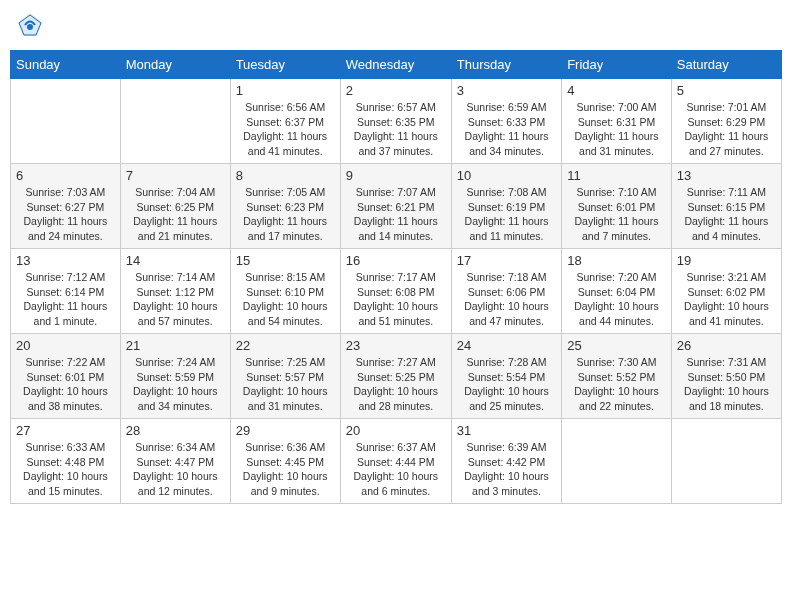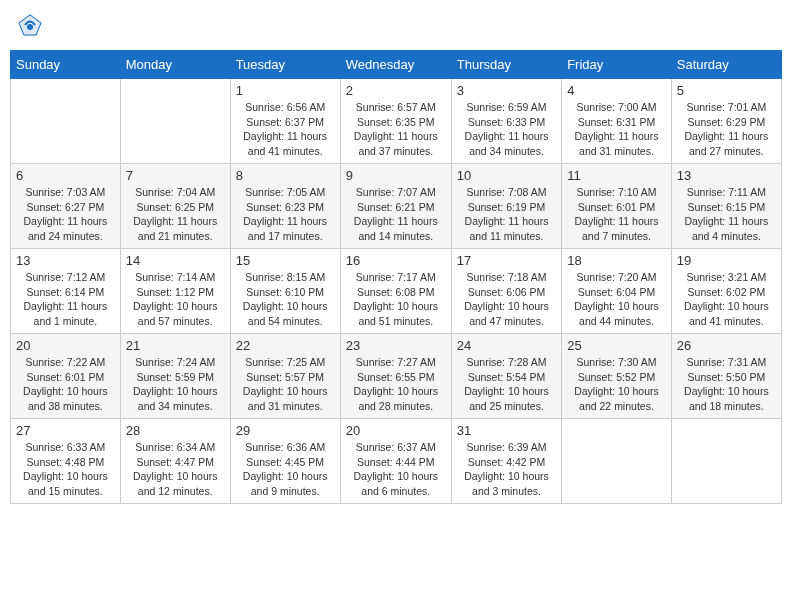--- a/index.html
+++ b/index.html
@@ -267,21 +267,21 @@
         </td>
         <td>
           <span class="day-number">22</span>
           <div class="day-info">Sunrise: 7:25 AM
 Sunset: 5:57 PM
 Daylight: 10 hours and 31 minutes.</div>
         </td>
         <td>
           <span class="day-number">23</span>
           <div class="day-info">Sunrise: 7:27 AM
-Sunset: 6:55 PM
+Sunset: 5:25 PM
 Daylight: 10 hours and 28 minutes.</div>
         </td>
         <td>
           <span class="day-number">24</span>
           <div class="day-info">Sunrise: 7:28 AM
 Sunset: 5:54 PM
 Daylight: 10 hours and 25 minutes.</div>
         </td>
         <td>
           <span class="day-number">25</span>

